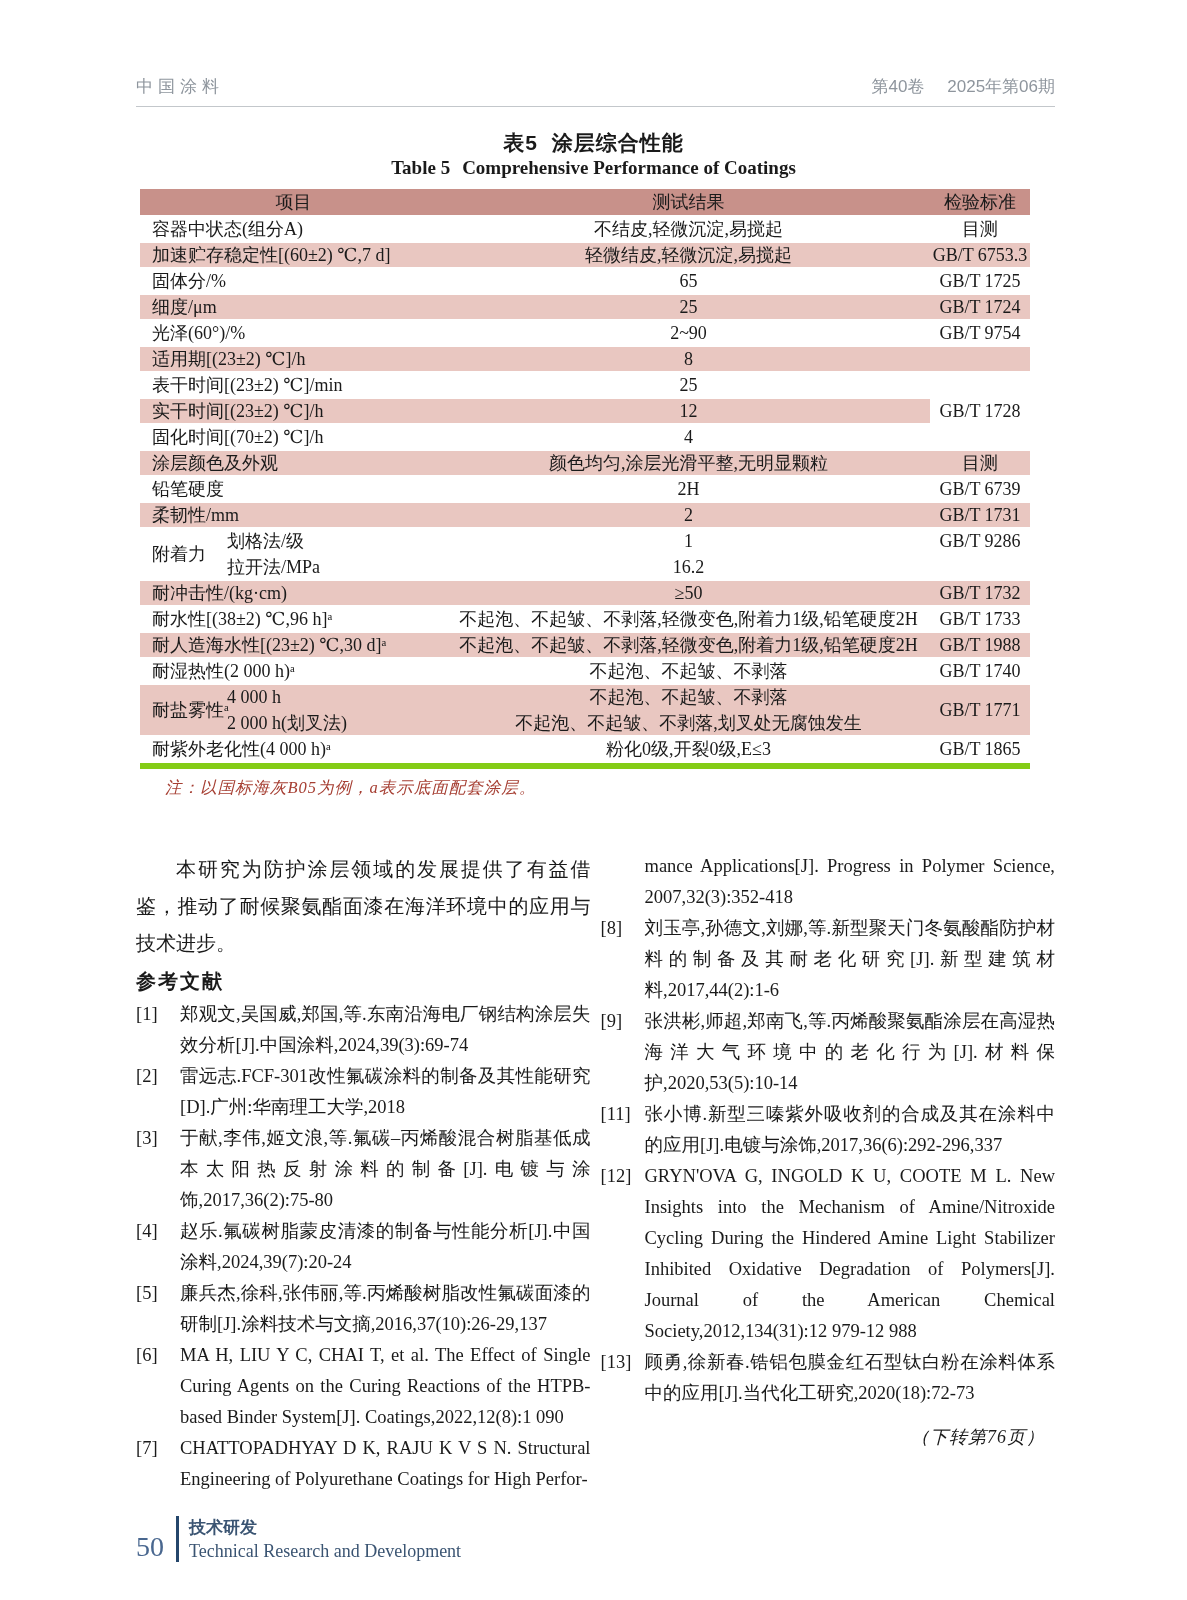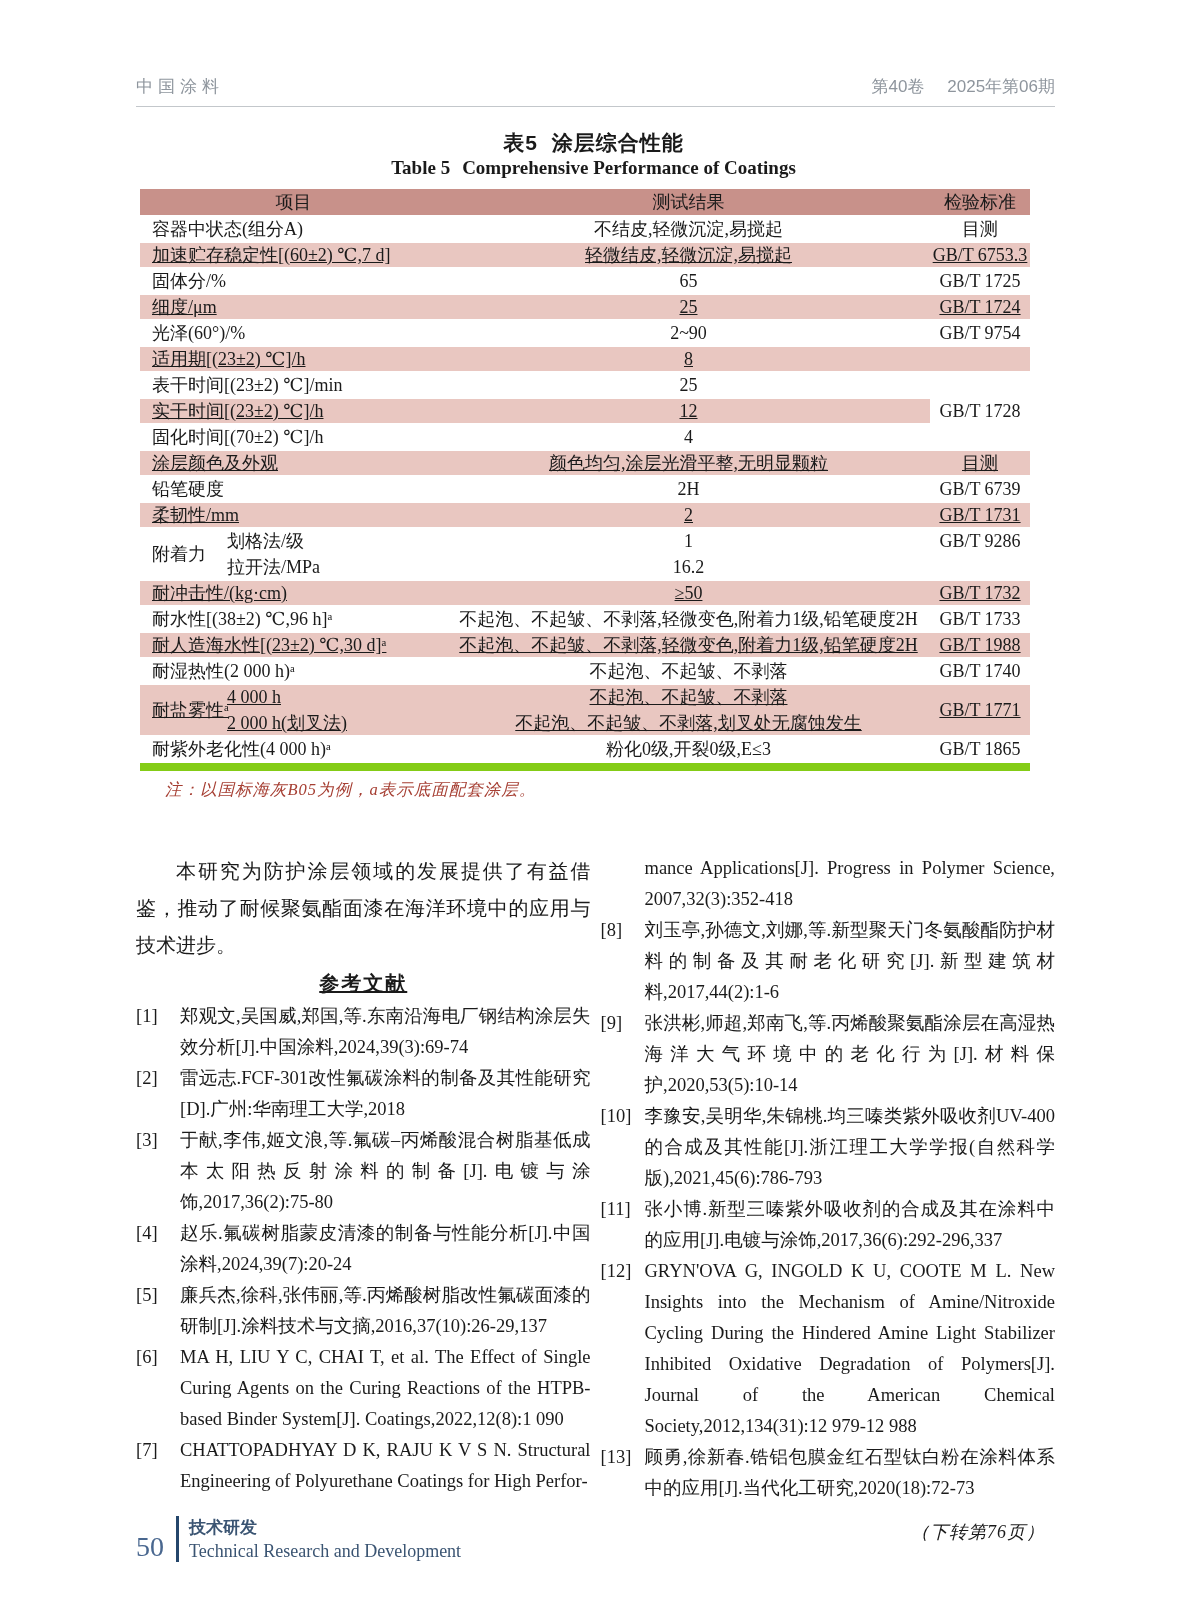--- a/index.html
+++ b/index.html
@@ -37,59 +37,59 @@
   .tbl-title-zh .tsep{display:inline-block;width:14px;}
   .tbl-title-en{
     text-align:center;
     font-weight:bold;font-size:19px;
   }
   .tbl-title-en .tsep{display:inline-block;width:12px;}
 
   
   .tbl-wrap{
     width:890px;margin:10px 9px 0 140px;
-    border-bottom:8px solid #84cc16;
+    border-bottom:6px solid #84cc16;
   }
   table.perf{
     width:890px;border-collapse:separate;border-spacing:0;
     table-layout:fixed;font-size:18px;
   }
   table.perf th{
     background:var(--c-header-pink);
     height:28px;font-weight:normal;text-align:center;
     border-bottom:2px solid #fff;white-space:nowrap;
   }
   table.perf td{
     height:26px;text-align:center;vertical-align:middle;
     border-bottom:2px solid #fff;padding:0 2px;white-space:nowrap;
   }
-  table.perf tr.shade td{background:var(--c-row-pink);text-decoration:underline;}
+  table.perf tr.shade td{background:var(--c-row-pink);}
   table.perf td.al{text-align:left;padding-left:12px;}
   table.perf td.bgw{background:#ffffff !important;}
   table.perf td.nb{border-bottom-color:var(--c-row-pink);}
 
   .tbl-note{
     margin:8px 0 0 165px;
     color:var(--c-note-red);
     font-style:italic;font-size:16.5px;letter-spacing:1px;
   }
 
   
   .columns{
     margin:52px 132px 0 136px;
     display:flex;gap:10px;
   }
   .col{flex:1;min-width:0;}
   .para{
     font-size:20px;line-height:37px;text-align:justify;text-indent:2em;
   }
   .ref-heading{
-    margin:6px 0 4px 0;text-align:center;
+    margin:6px 0 4px 0;text-align:left;
     font-family:"Liberation Sans","DejaVu Sans",sans-serif;
-    font-weight:bold;font-size:20px;letter-spacing:2px;text-decoration:underline;
+    font-weight:bold;font-size:20px;letter-spacing:2px;
   }
   .ref{
     position:relative;padding-left:44px;
     font-size:18.5px;line-height:31px;text-align:justify;
   }
   .ref .ref-num{position:absolute;left:0;top:0;}
   .continuation{
     margin-top:16px;text-align:right;padding-right:10px;
     font-size:18px;font-style:italic;letter-spacing:1px;
   }
@@ -269,21 +269,20 @@
           <div class="ref"><span class="ref-num">[5]</span><span>廉兵杰,徐科,张伟丽,等.丙烯酸树脂改性氟碳面漆的研制[J].涂料技术与文摘,2016,37(10):26-29,137</span></div>
           <div class="ref"><span class="ref-num">[6]</span><span>MA H, LIU Y C, CHAI T, et al. The Effect of Single Curing Agents on the Curing Reactions of the HTPB-based Binder System[J]. Coatings,2022,12(8):1 090</span></div>
           <div class="ref"><span class="ref-num">[7]</span><span>CHATTOPADHYAY D K, RAJU K V S N. Structural Engineering of Polyurethane Coatings for High Perfor-</span></div>
         </div>
     </div>
     <div class="col">
       <div id="refs-right">
           <div class="ref"><span class="ref-num"></span><span>mance Applications[J]. Progress in Polymer Science, 2007,32(3):352-418</span></div>
           <div class="ref"><span class="ref-num">[8]</span><span>刘玉亭,孙德文,刘娜,等.新型聚天门冬氨酸酯防护材料的制备及其耐老化研究[J].新型建筑材料,2017,44(2):1-6</span></div>
           <div class="ref"><span class="ref-num">[9]</span><span>张洪彬,师超,郑南飞,等.丙烯酸聚氨酯涂层在高湿热海洋大气环境中的老化行为[J].材料保护,2020,53(5):10-14</span></div>
-          <div class="ref"><span class="ref-num">[10]</span><span>李豫安,吴明华,朱锦桃.均三嗪类紫外吸收剂UV-400的合成及其性能[J].浙江理工大学学报(自然科学版),2021,45(6):786-793</span></div>
           <div class="ref"><span class="ref-num">[11]</span><span>张小博.新型三嗪紫外吸收剂的合成及其在涂料中的应用[J].电镀与涂饰,2017,36(6):292-296,337</span></div>
           <div class="ref"><span class="ref-num">[12]</span><span>GRYN'OVA G, INGOLD K U, COOTE M L. New Insights into the Mechanism of Amine/Nitroxide Cycling During the Hindered Amine Light Stabilizer Inhibited Oxidative Degradation of Polymers[J]. Journal of the American Chemical Society,2012,134(31):12 979-12 988</span></div>
           <div class="ref"><span class="ref-num">[13]</span><span>顾勇,徐新春.锆铝包膜金红石型钛白粉在涂料体系中的应用[J].当代化工研究,2020(18):72-73</span></div>
         </div>
       <div class="continuation">（下转第76页）</div>
     </div>
   </div>
 
   <div class="page-footer">
     <span class="page-num">50</span>

